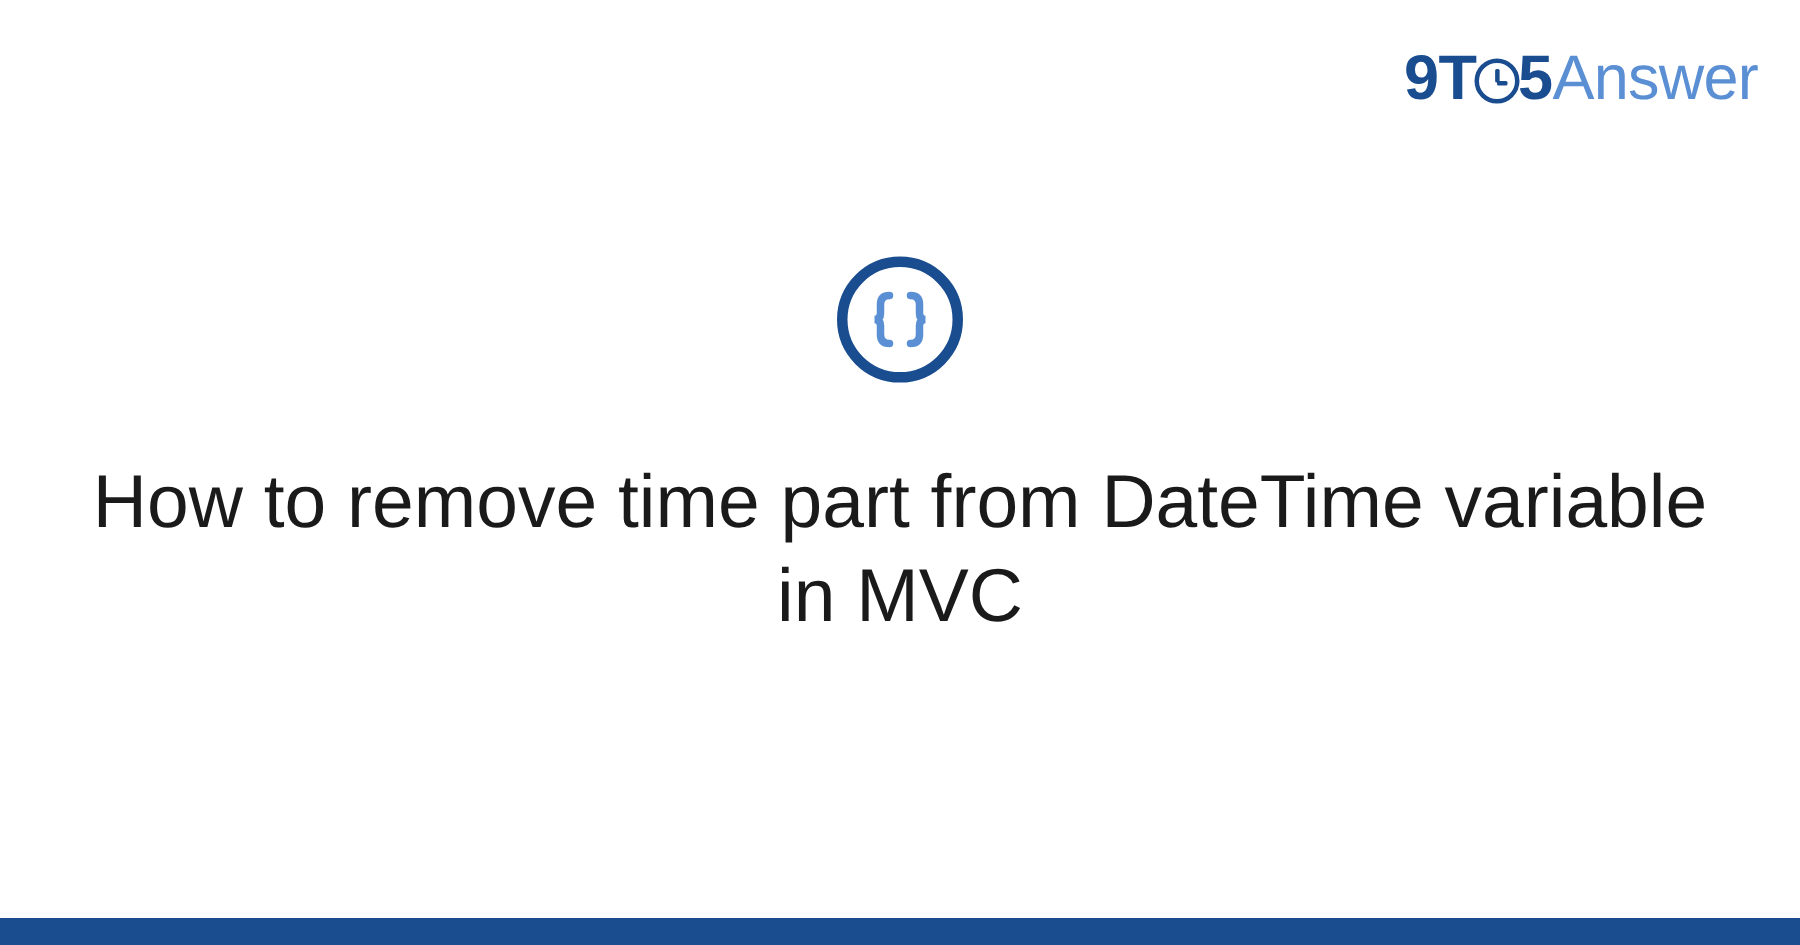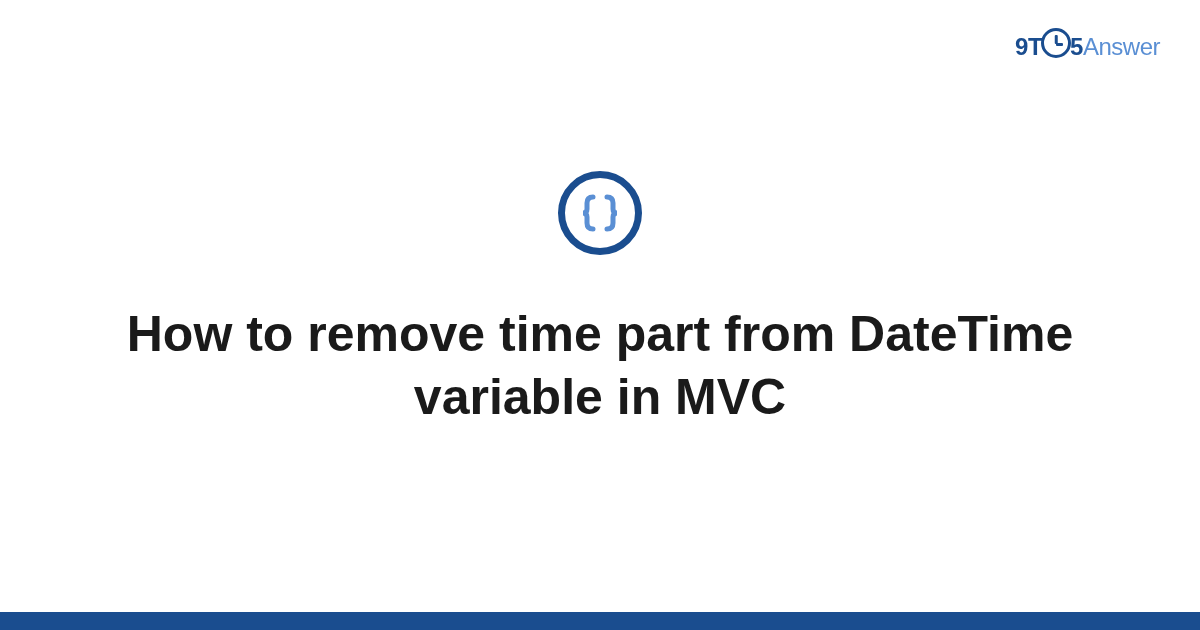--- a/index.html
+++ b/index.html
@@ -11,22 +11,22 @@
       width: 1200px;
       height: 630px;
       background: #ffffff;
       font-family: Arial, Helvetica, sans-serif;
       position: relative;
       overflow: hidden;
     }
     .logo {
       position: absolute;
       top: 28px;
-      right: 40px;
-      font-size: 24px;
+      right: 28px;
+      font-size: 42px;
       font-weight: bold;
       letter-spacing: -0.5px;
       text-align: right;
     }
     .logo-9t {
       color: #1a4d8f;
     }
     .logo-clock {
       display: inline-flex;
       align-items: center;
@@ -83,21 +83,21 @@
       height: 84px;
       border: 7px solid #1a4d8f;
       border-radius: 50%;
       margin-bottom: 48px;
     }
     .brace-icon svg {
       display: block;
     }
     .title {
       font-size: 50px;
-      font-weight: bold;
+      font-weight: normal;
       color: #1a1a1a;
       line-height: 1.25;
       padding: 0 60px;
     }
     .bottom-bar {
       position: absolute;
       bottom: 0;
       left: 0;
       width: 100%;
       height: 18px;

